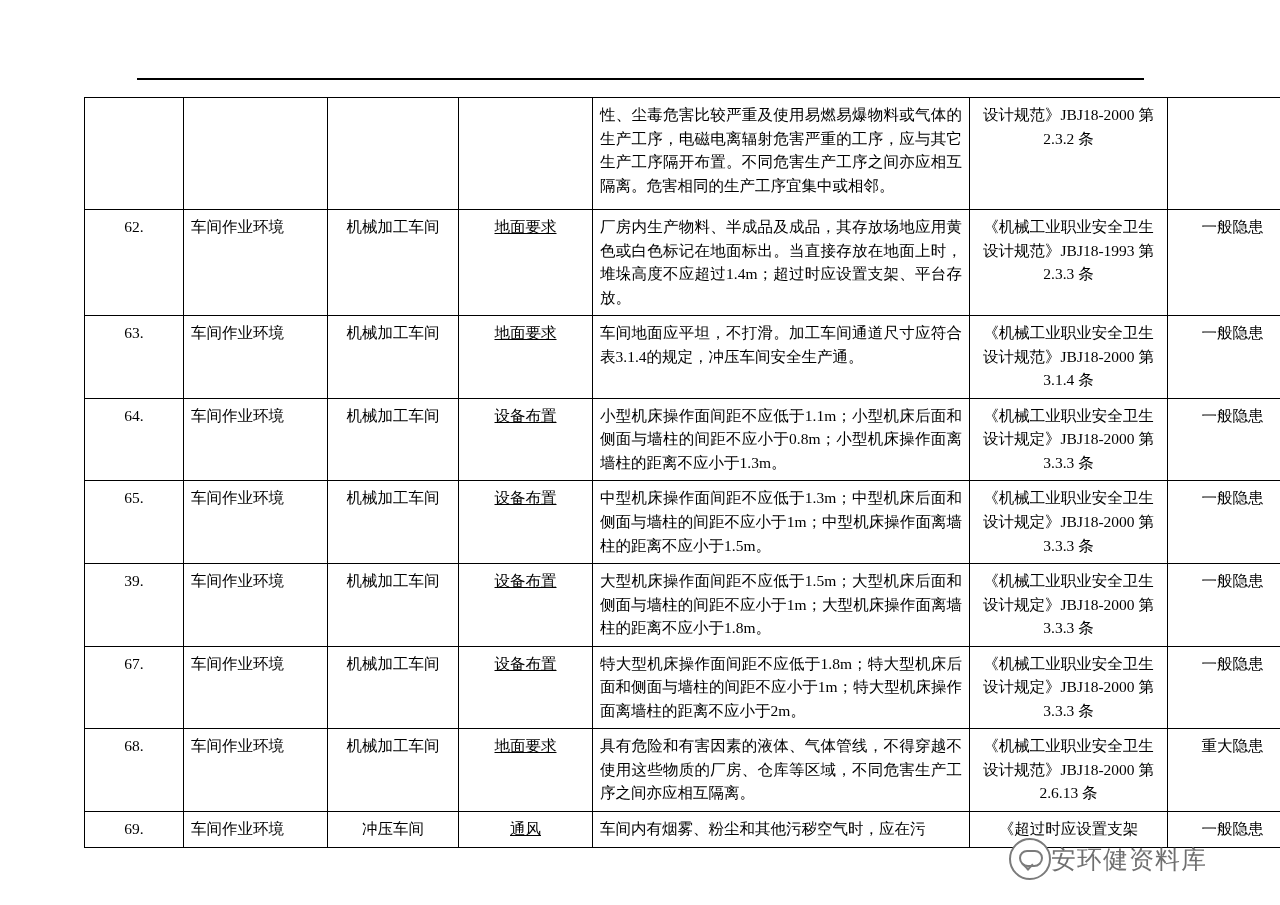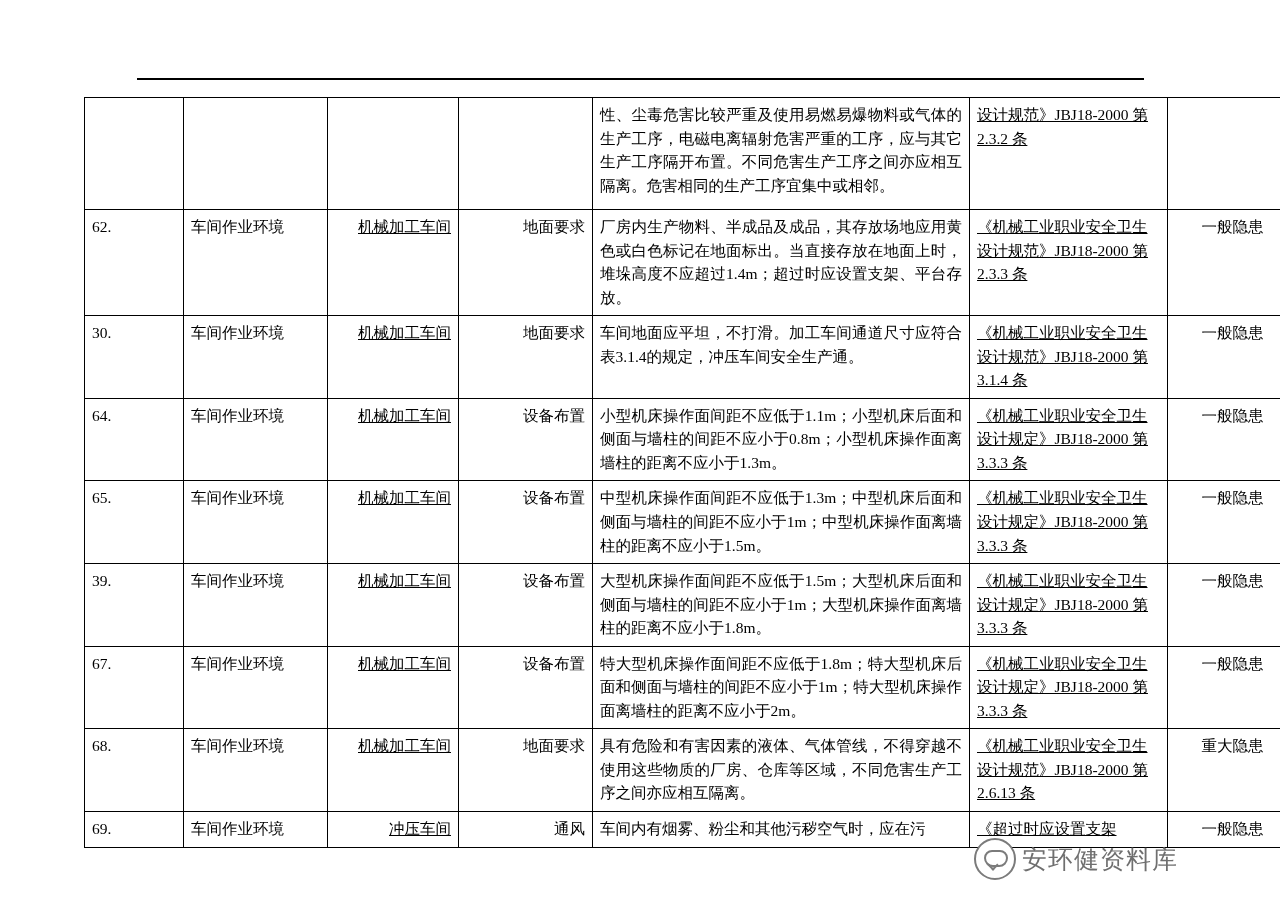--- a/index.html
+++ b/index.html
@@ -44,61 +44,61 @@
   table.doc-table td {
     border: 1px solid #000000;
     vertical-align: top;
     padding: 5px 7px 6px 7px;
     font-size: 15.5px;
     line-height: 1.52;
     font-family: "Liberation Serif", "DejaVu Serif", serif;
   }
   td.c-num {
     width: 84px;
+    text-align: center;
     vertical-align: middle;
   }
   td.c-area {
     width: 129px;
     vertical-align: middle;
   }
   td.c-shop {
     width: 116px;
-    text-align: right;
-    vertical-align: middle;
-    text-decoration: underline;
+    text-align: center;
+    vertical-align: middle;
   }
   td.c-item {
     width: 119px;
-    text-align: right;
-    vertical-align: middle;
+    text-align: center;
+    vertical-align: middle;
+    text-decoration: underline;
   }
   td.c-desc {
     width: 362px;
     text-align: justify;
     vertical-align: top;
   }
   td.c-ref {
     width: 183px;
-    text-align: left;
+    text-align: center;
     vertical-align: top;
-    text-decoration: underline;
   }
   td.c-level {
     width: 115px;
     text-align: center;
     vertical-align: middle;
   }
   .row-tall td { height: 100px; }
   .watermark {
     position: absolute;
-    left: 974px;
+    left: 1009px;
     top: 838px;
     display: flex;
     align-items: center;
-    gap: 6px;
+    gap: 0;
     justify-content: center;
   }
   .wm-logo {
     width: 38px;
     height: 38px;
     border-radius: 50%;
     background: #ffffff;
     border: 2px solid #7b7b7b;
     position: relative;
     flex: 0 0 auto;
@@ -152,26 +152,26 @@
           <td class="c-ref">设计规范》JBJ18-2000 第2.3.2 条</td>
           <td class="c-level"></td>
         </tr>
 
         <tr>
           <td class="c-num">62.</td>
           <td class="c-area">车间作业环境</td>
           <td class="c-shop">机械加工车间</td>
           <td class="c-item">地面要求</td>
           <td class="c-desc">厂房内生产物料、半成品及成品，其存放场地应用黄色或白色标记在地面标出。当直接存放在地面上时，堆垛高度不应超过1.4m；超过时应设置支架、平台存放。</td>
-          <td class="c-ref">《机械工业职业安全卫生设计规范》JBJ18-2000 第2.3.3 条</td>
-          <td class="c-level">一般隐患</td>
-        </tr>
-
-        <tr>
-          <td class="c-num">30.</td>
+          <td class="c-ref">《机械工业职业安全卫生设计规范》JBJ18-1993 第2.3.3 条</td>
+          <td class="c-level">一般隐患</td>
+        </tr>
+
+        <tr>
+          <td class="c-num">63.</td>
           <td class="c-area">车间作业环境</td>
           <td class="c-shop">机械加工车间</td>
           <td class="c-item">地面要求</td>
           <td class="c-desc">车间地面应平坦，不打滑。加工车间通道尺寸应符合表3.1.4的规定，冲压车间安全生产通。</td>
           <td class="c-ref">《机械工业职业安全卫生设计规范》JBJ18-2000 第3.1.4 条</td>
           <td class="c-level">一般隐患</td>
         </tr>
 
         <tr>
           <td class="c-num">64.</td>

